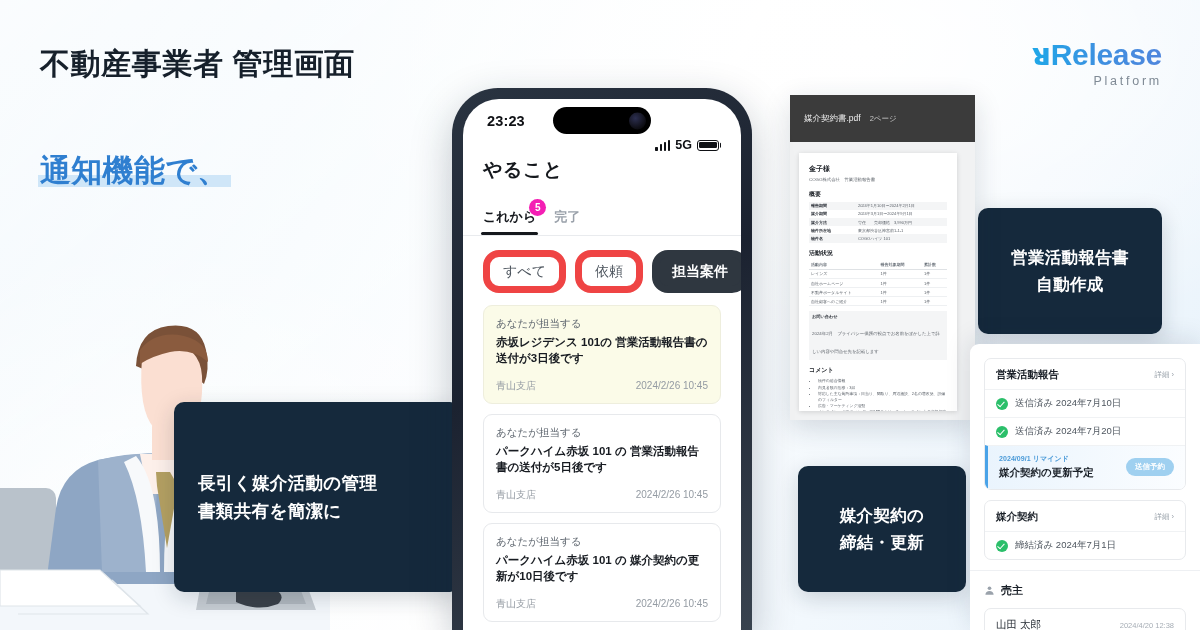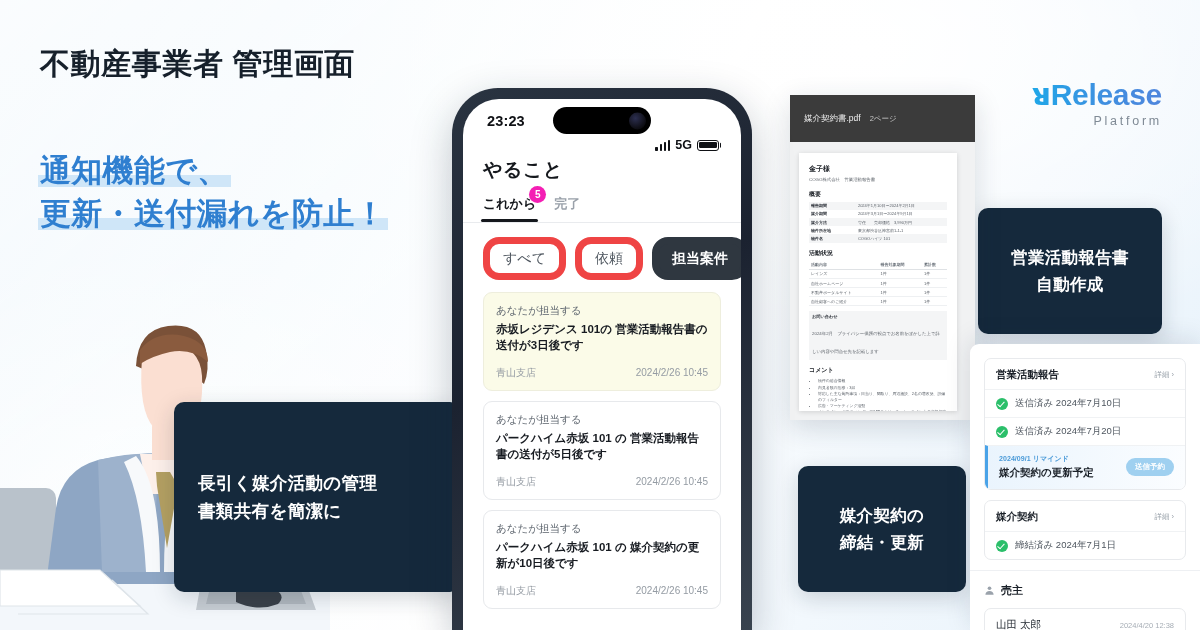--- a/index.html
+++ b/index.html
@@ -40,21 +40,21 @@
   }
 
   
   .illus { position: absolute; left: 0; bottom: 0; width: 330px; height: 320px; }
 
   
   .logo { position: absolute; right: 38px; top: 40px; text-align: right; line-height: 1; }
   .logo .word {
     font-size: 30px; font-weight: 700; letter-spacing: -.01em;
     background: linear-gradient(90deg, #1fa7e8 0%, #3f8fe0 55%, #4f86dd 100%);
-    -webkit-background-clip: text; background-clip: text; color: transparent; margin-top: 40px;
+    -webkit-background-clip: text; background-clip: text; color: transparent;
   }
   .logo .word .mark { font-family: "DejaVu Sans", sans-serif; }
   .logo .sub { margin-top: 5px; font-size: 12.5px; color: #7f8a95; letter-spacing: .22em; }
 
   
   .callout {
     position: absolute; background: #15293c; color: #fff;
     border-radius: 10px; display: flex; flex-direction: column; justify-content: center;
     box-shadow: 0 6px 22px rgba(16,32,48,.18);
     margin-top: 8px;
@@ -102,21 +102,21 @@
     position: relative; padding: 1.2px;
   }
   .batt::after {
     content: ""; position: absolute; right: -3.4px; top: 50%; transform: translateY(-50%);
     width: 1.8px; height: 4.5px; background: #0f1115; border-radius: 0 1px 1px 0;
   }
   .batt i { display: block; width: 100%; height: 100%; background: #0f1115; border-radius: 1.2px; }
 
   .app { padding: 14px 20px 0 20px; }
   .app h2 { font-size: 19px; font-weight: 700; color: #15181d; letter-spacing: .03em; }
-  .tabs { margin-top: 12px; display: flex; gap: 18px; position: relative; }
+  .tabs { margin-top: 25px; display: flex; gap: 18px; position: relative; }
   .tab {
     font-size: 13px; font-weight: 700; color: #9aa1aa; padding-bottom: 9px; position: relative;
   }
   .tab.active { color: #15181d; }
   .tab.active::after {
     content: ""; position: absolute; left: -2px; right: -2px; bottom: 0;
     height: 2.6px; background: #15181d; border-radius: 2px;
   }
   .badge {
     position: absolute; top: -9px; right: -10px;
@@ -218,21 +218,20 @@
   .sbox .ts { font-size: 7.5px; color: #a6adb5; }
 </style>
 </head>
 <body>
 
 <div id="stage">
 
   <div class="headline">不動産事業者 管理画面</div>
   <div class="subhead">
     <span class="line"><span class="hl">通知機能で、</span></span>
-    <span class="line"><span class="hl">更新・送付漏れを防止！</span></span>
   </div>
 
   <div class="logo">
     <div class="word"><span class="mark">ᴚ</span><span>Release</span></div>
     <div class="sub">Platform</div>
   </div>
 
   <svg class="illus" viewBox="0 0 330 320">
     <rect x="0" y="258" width="330" height="62" fill="#f3f7fb"></rect>
     <path d="M0 258 L330 258 L330 268 L0 268 Z" fill="#e3eaf1"></path>

